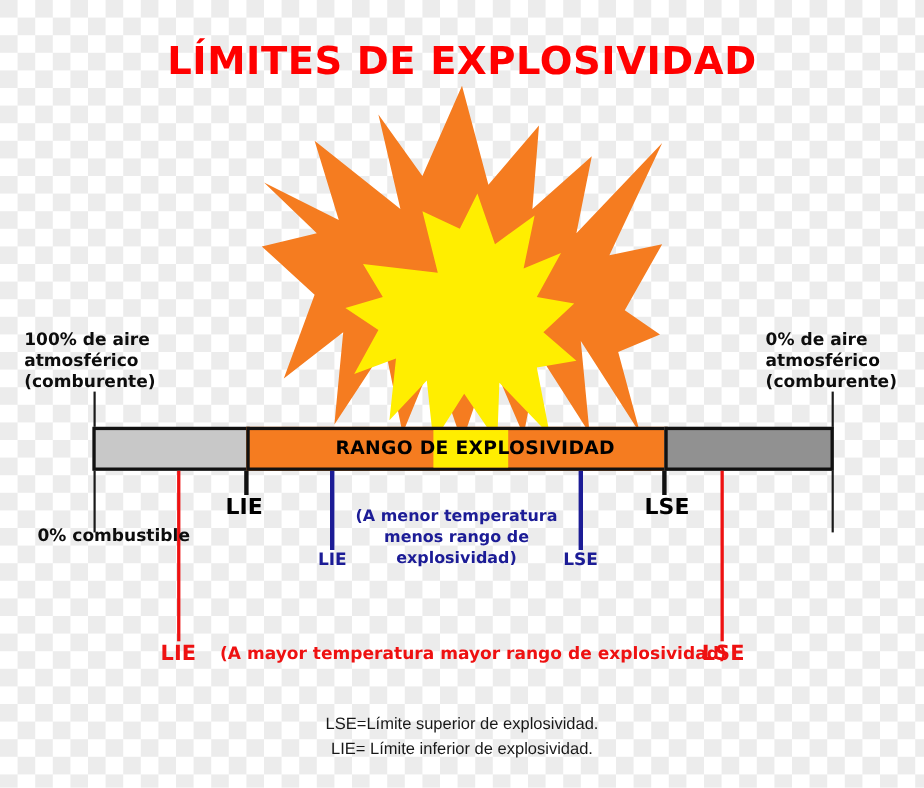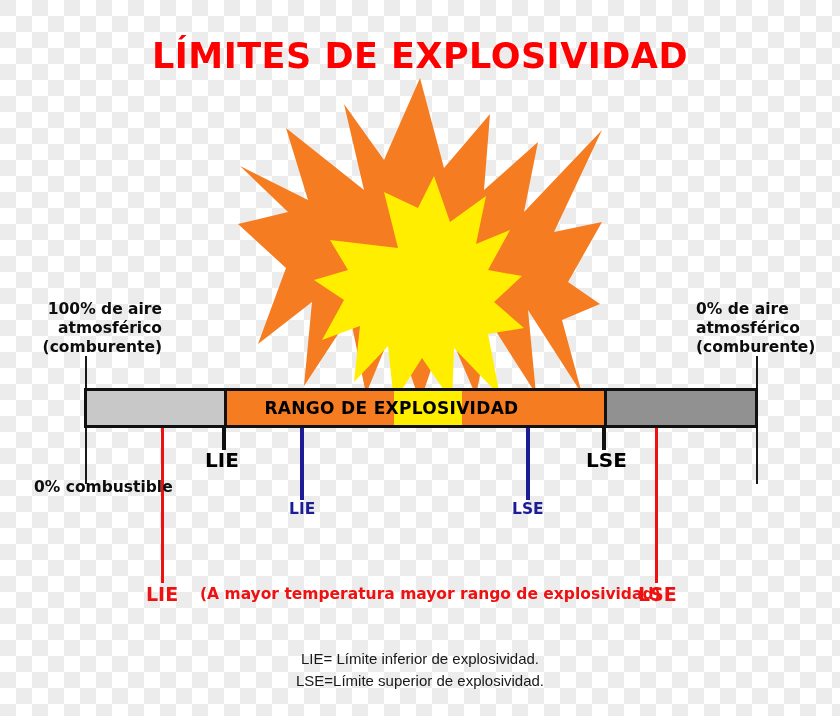--- a/index.html
+++ b/index.html
@@ -58,21 +58,21 @@
     position: absolute;
     left: 310px; top: 3px;
     width: 68px; height: 34px;
     background: #ffee00;
   }
   #bar-label {
     position: absolute;
     left: 140px; top: 0px;
     width: 335px; height: 40px;
     line-height: 40px;
-    text-align: center;
+    text-align: right;
     color: #000000;
     font-weight: bold;
     font-size: 17px;
     letter-spacing: 0.3px;
     white-space: nowrap;
   }
 
   
   .vline { position: absolute; }
 
@@ -87,21 +87,21 @@
 
   
   .txt { position: absolute; white-space: pre-line; }
 
   .corner-note {
     font-weight: bold;
     font-size: 15.5px;
     color: #0d0d0d;
     line-height: 19px;
   }
-  #note-left  { left: 22px;  top: 300px; width: 140px; text-align: right; }
+  #note-left  { left: 22px;  top: 300px; width: 140px; text-align: left; }
   #note-right { left: 696px; top: 300px; width: 136px; text-align: left; }
 
   .comb-label {
     font-weight: bold;
     font-size: 15.5px;
     color: #0d0d0d;
     white-space: nowrap;
     margin-left: 16px;
   }
   #comb-left  { left: 18px;  top: 478px; }
@@ -223,25 +223,28 @@
 (comburente)</div>
   <div class="abs txt corner-note" id="note-right">0% de aire
 atmosférico
 (comburente)</div>
 
   <div class="abs comb-label" id="comb-left">0% combustible</div>
 
   <div class="abs lbl-black" id="lie-black">LIE</div>
   <div class="abs lbl-black" id="lse-black">LSE</div>
 
+  <div class="abs txt" id="blue-note">(A menor temperatura
+menos rango de
+explosividad)</div>
   <div class="abs lbl-blue" id="lie-blue">LIE</div>
   <div class="abs lbl-blue" id="lse-blue">LSE</div>
 
   <div class="abs lbl-red" id="lie-red">LIE</div>
   <div class="abs txt" id="red-note">(A mayor temperatura mayor rango de explosividad)</div>
   <div class="abs lbl-red" id="lse-red">LSE</div>
 
   <div class="abs" id="legend">
+    <div>LSE=Límite superior de explosividad.</div>
     <div>LIE= Límite inferior de explosividad.</div>
-    <div>LSE=Límite superior de explosividad.</div>
   </div>
 
 </div>
 
 </body></html>

